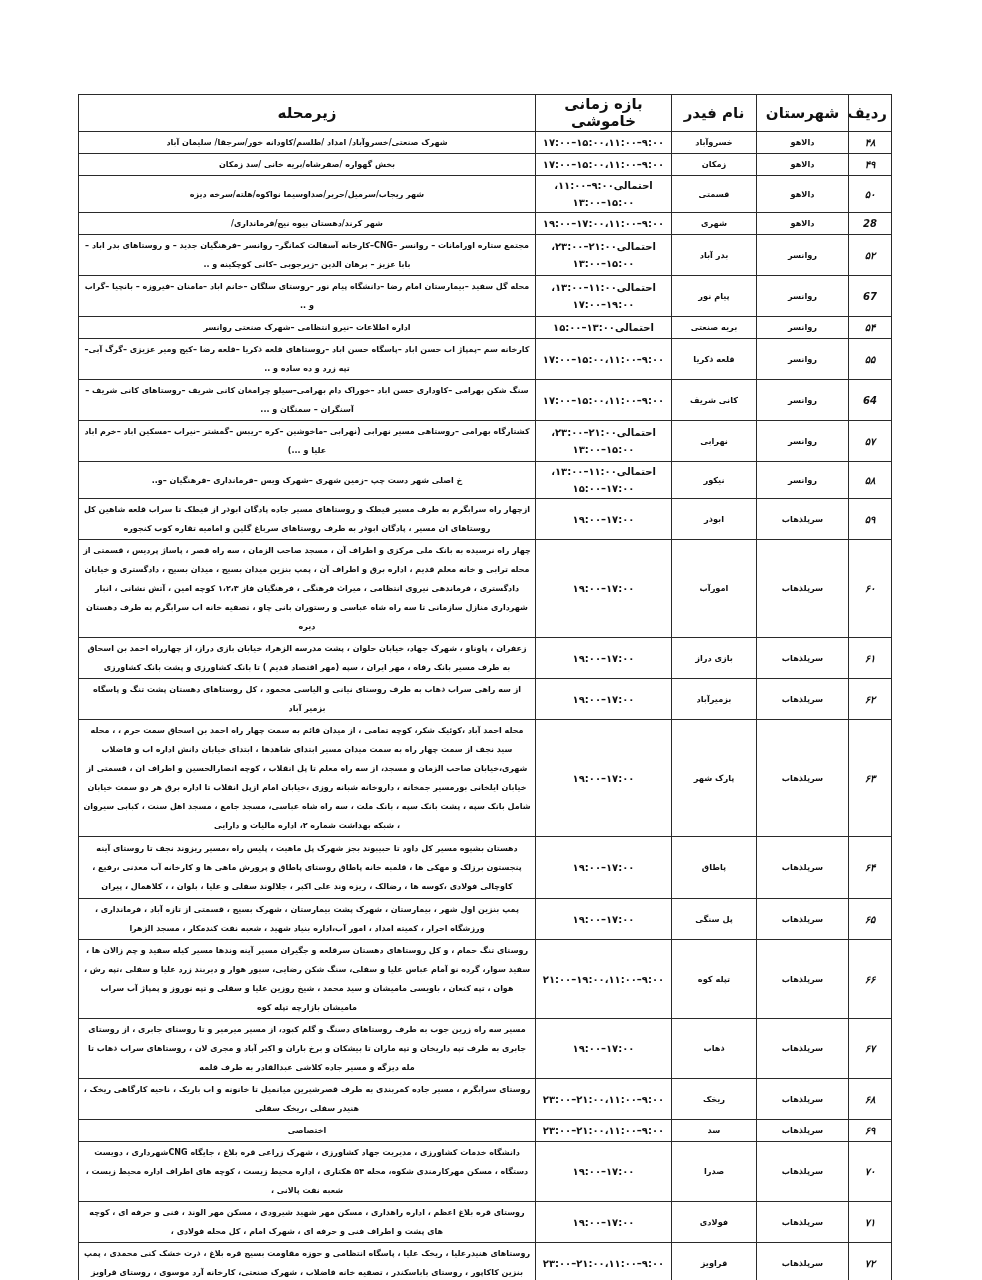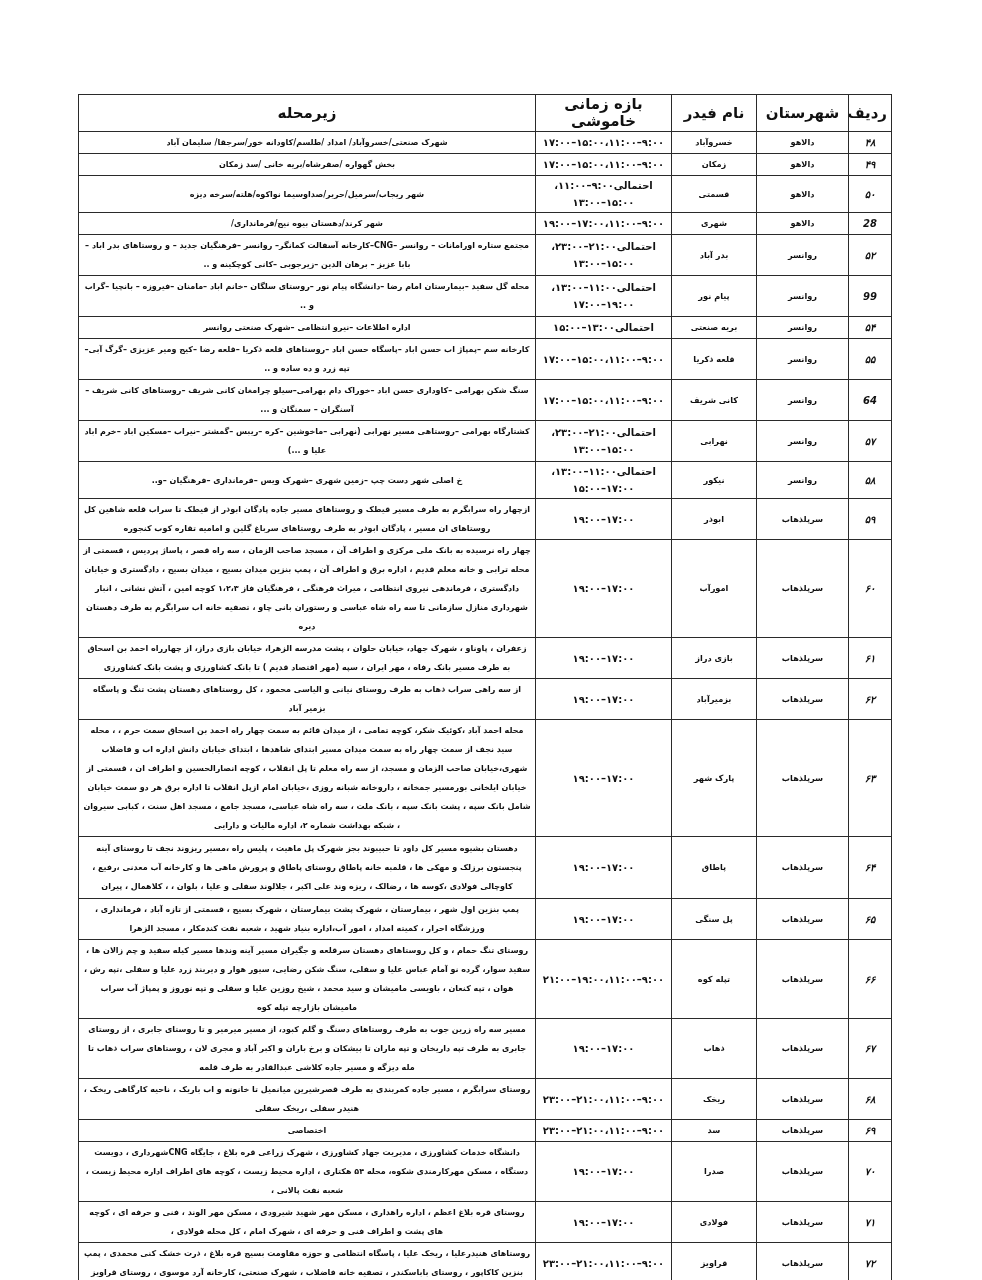--- a/index.html
+++ b/index.html
@@ -70,21 +70,21 @@
           <td class="desc">شهر کرند/دهستان بیوه نیج/فرمانداری/</td>
         </tr>
         <tr style="height: 39px;">
           <td class="num">۵۲</td>
           <td>روانسر</td>
           <td>بدر آباد</td>
           <td class="time">احتمالی۲۱:۰۰–۲۳:۰۰، ۱۵:۰۰–۱۳:۰۰</td>
           <td class="desc">مجتمع ستاره اورامانات – روانسر –CNG–کارخانه آسفالت کمانگر– روانسر –فرهنگیان جدید – و روستاهای بدر اباد – بابا عزیز – برهان الدین –زیرجوبی –کانی کوچکینه و ..</td>
         </tr>
         <tr style="height: 34px;">
-          <td class="num">99</td>
+          <td class="num">67</td>
           <td>روانسر</td>
           <td>پیام نور</td>
           <td class="time">احتمالی۱۱:۰۰–۱۳:۰۰، ۱۹:۰۰–۱۷:۰۰</td>
           <td class="desc">محله گل سفید –بیمارستان امام رضا –دانشگاه پیام نور –روستای سلگان –خانم اباد –مامنان –فیروزه – بانچیا –گراب و ..</td>
         </tr>
         <tr style="height: 19px;">
           <td class="num">۵۴</td>
           <td>روانسر</td>
           <td>بریه صنعتی</td>
           <td class="time">۱۵:۰۰–۱۳:۰۰احتمالی</td>

